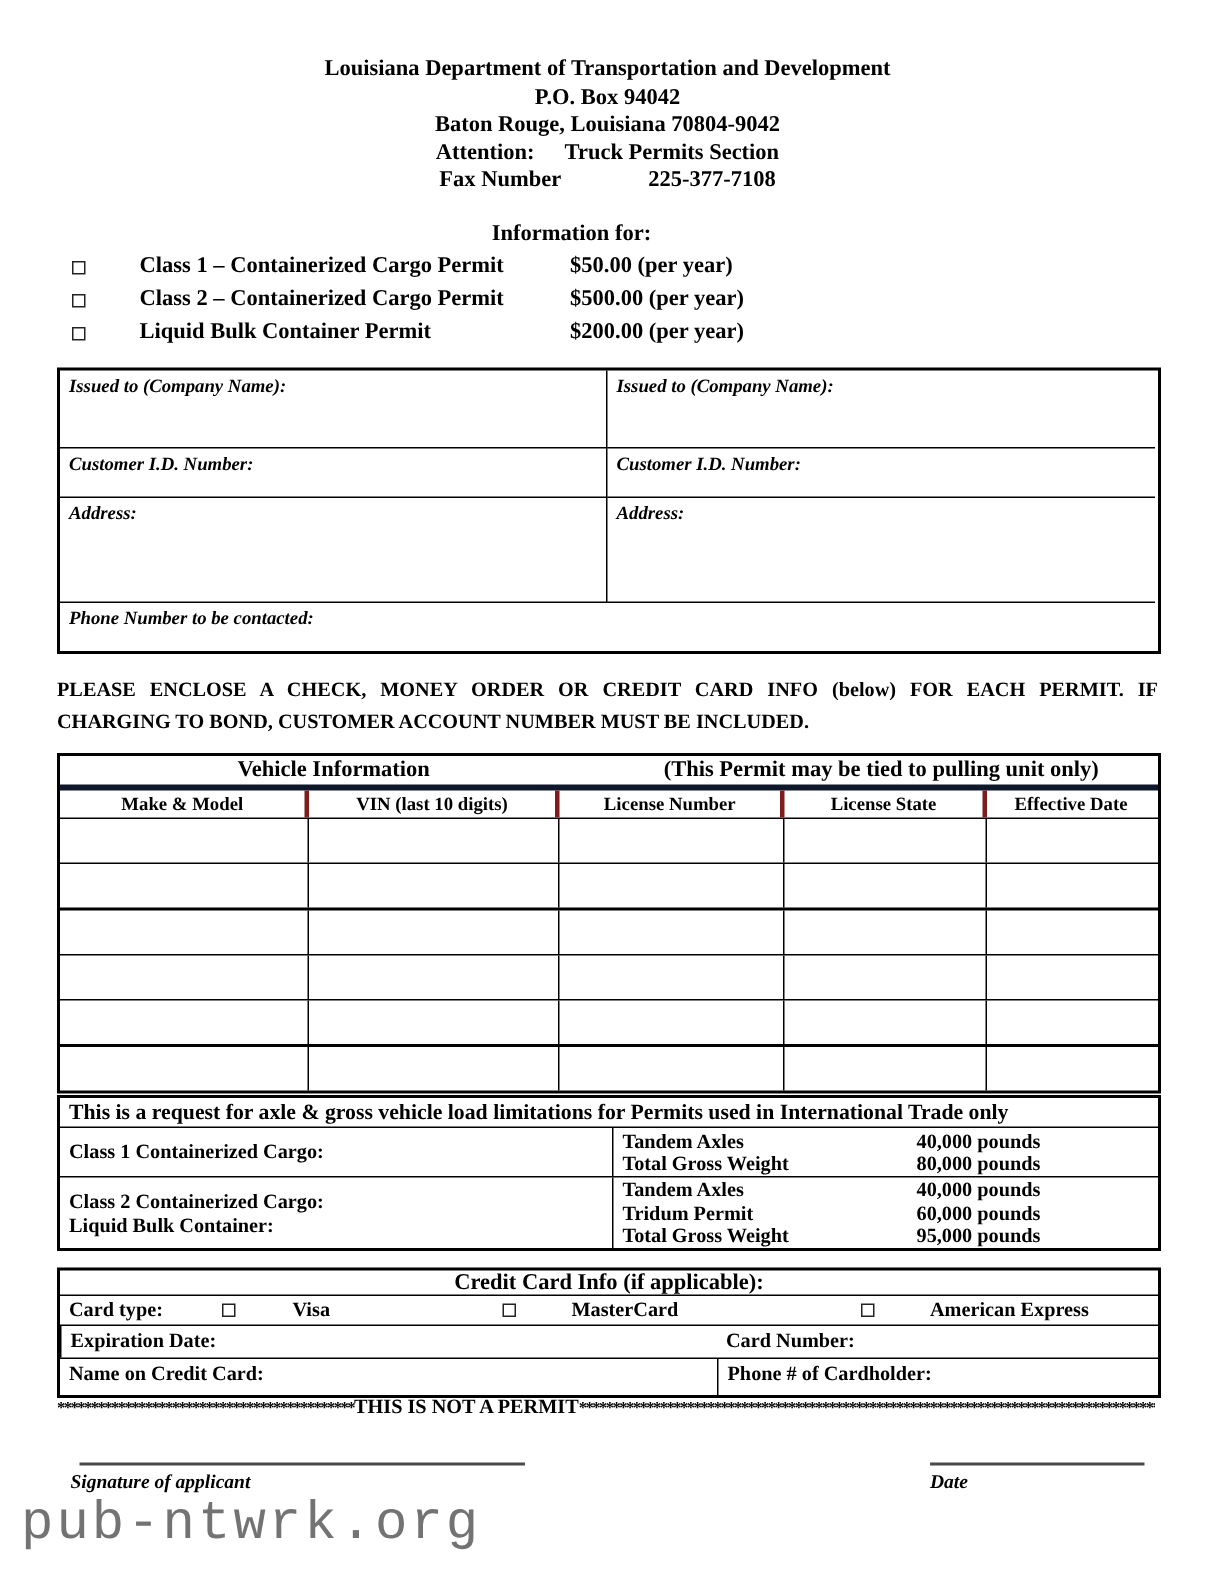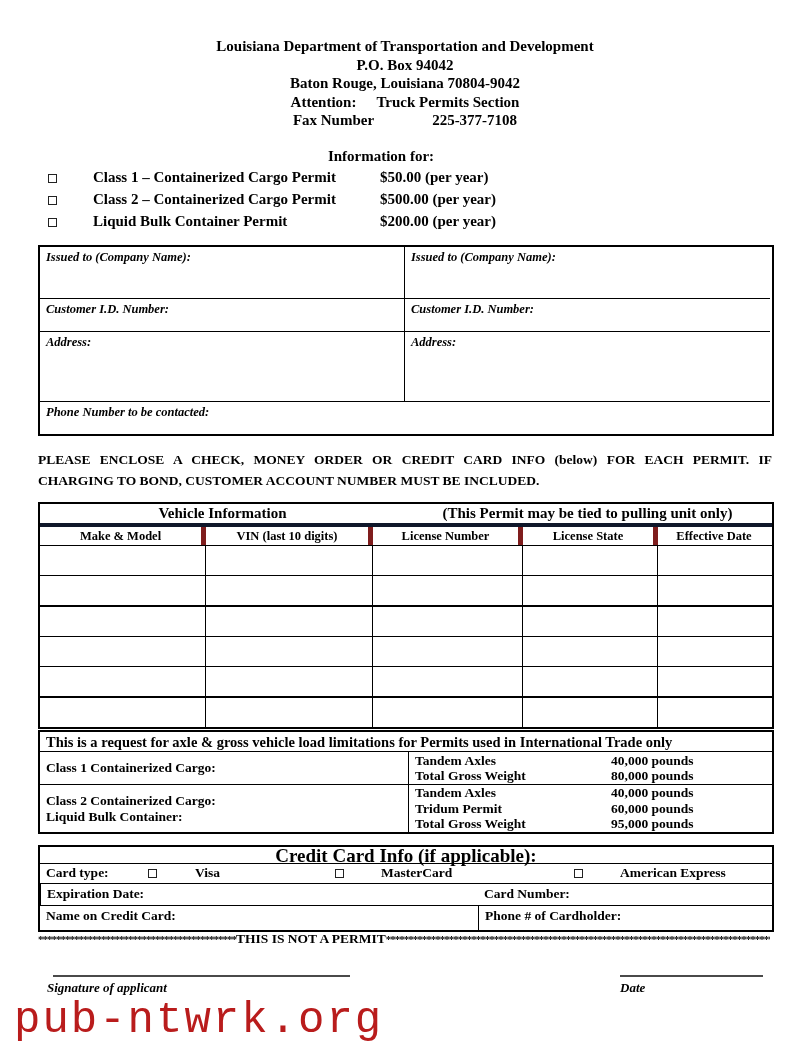--- a/index.html
+++ b/index.html
@@ -30,39 +30,39 @@
   .i-phone{grid-column:1 / 3;}
   
   .notice{position:absolute;top:450px;left:38px;width:734px;font-size:13.5px;line-height:20.5px;}
   .justify-line{text-align:justify;text-align-last:justify;}
   
   .vehicle{position:absolute;top:502px;left:38px;width:732px;border:2px solid #000;box-sizing:content-box;}
   .vt-title{display:grid;grid-template-columns:365px 365px;height:19px;border-bottom:4px solid #0f172a;}
   .vt-title div{text-align:center;font-size:15px;line-height:19px;}
   .vt-head,.vt-row{display:grid;grid-template-columns:166px 167px 150px 135px 112px;}
   .vt-head{height:18px;border-bottom:1px solid #000;}
-  .vt-head div{text-align:center;font-size:12.5px;line-height:18px;border-right:5px solid #7f1d1d;box-sizing:border-box;}
+  .vt-head div{text-align:center;font-size:12.5px;line-height:18px;border-right:3px solid #7f1d1d;box-sizing:border-box;}
   .vt-head div:last-child{border-right:none;}
   .vt-row{height:29px;border-bottom:1px solid #000;}
   .vt-row.thick{border-bottom:2px solid #000;}
   .vt-row:last-child{border-bottom:none;}
   .vt-row div{border-right:1px solid #000;box-sizing:border-box;}
   .vt-row div:last-child{border-right:none;}
   
   .limits{position:absolute;top:730px;left:38px;width:732px;border:2px solid #000;}
   .lt-title{height:20px;line-height:20px;font-size:14.5px;padding-left:6px;border-bottom:1px solid #000;box-sizing:border-box;}
   .lt-row{display:grid;grid-template-columns:368px 1fr;}
   .lt-row.r1{height:32px;border-bottom:1px solid #000;}
   .lt-row.r2{height:47px;}
   .lt-left{display:flex;flex-direction:column;justify-content:center;padding:1px 6px;font-size:13.5px;line-height:16px;box-sizing:border-box;}
   .lt-right{border-left:1px solid #000;display:flex;flex-direction:column;justify-content:center;}
   .spec-line{display:grid;grid-template-columns:196px 1fr;padding-left:6px;font-size:13.5px;line-height:15.5px;}
   
   .cc{position:absolute;top:845px;left:38px;width:732px;border:2px solid #000;}
-  .cc-title{height:17px;line-height:17px;text-align:center;font-size:19px;border-bottom:1px solid #000;box-sizing:border-box;}
+  .cc-title{height:17px;line-height:17px;text-align:center;font-size:15px;border-bottom:1px solid #000;box-sizing:border-box;}
   .cc-type{position:relative;height:19px;border-bottom:1px solid #000;box-sizing:content-box;font-size:13.5px;}
   .cc-type span{position:absolute;top:1px;}
   .cc-type .cb{top:5px;}
   .ct-label{left:6px;}.ct-cb1{left:108px;}.ct-visa{left:155px;}
   .ct-cb2{left:295px;}.ct-mc{left:341px;}.ct-cb3{left:534px;}.ct-amex{left:580px;}
   .cc-split{display:grid;grid-template-columns:438px 1fr;}
   .cc-split.r1{height:21px;border-bottom:1px solid #000;}
   .cc-split.r2{height:24px;}
   .cc-cell{padding:2px 6px;font-size:13.5px;box-sizing:border-box;}
   .cc-cell.right{border-left:1px solid #000;}
@@ -70,21 +70,21 @@
   .banner{position:absolute;top:929px;left:38px;width:732px;white-space:nowrap;overflow:hidden;}
   .stars{font-size:11px;letter-spacing:-1px;}
   .banner-text{font-size:13.5px;}
   
   .sig-line{position:absolute;top:975px;left:53px;width:297px;height:2px;background:#4a4a4a;}
   .sig-label{position:absolute;top:980px;left:47px;font-size:13px;font-style:italic;}
   .date-line{position:absolute;top:975px;left:620px;width:143px;height:2px;background:#4a4a4a;}
   .date-label{position:absolute;top:980px;left:620px;font-size:13px;font-style:italic;}
   
   .watermark{position:absolute;top:995px;left:14px;font-family:"Liberation Mono",monospace;
-    font-weight:normal;font-size:44px;letter-spacing:2px;color:#b91c1c;}
+    font-weight:normal;font-size:36px;letter-spacing:2px;color:#737373;}
 </style>
 </head>
 <body>
 
 <div class="page">
 
   <div class="header">
     <div>Louisiana Department of Transportation and Development</div>
     <div>P.O. Box 94042</div>
     <div>Baton Rouge, Louisiana 70804-9042</div>

